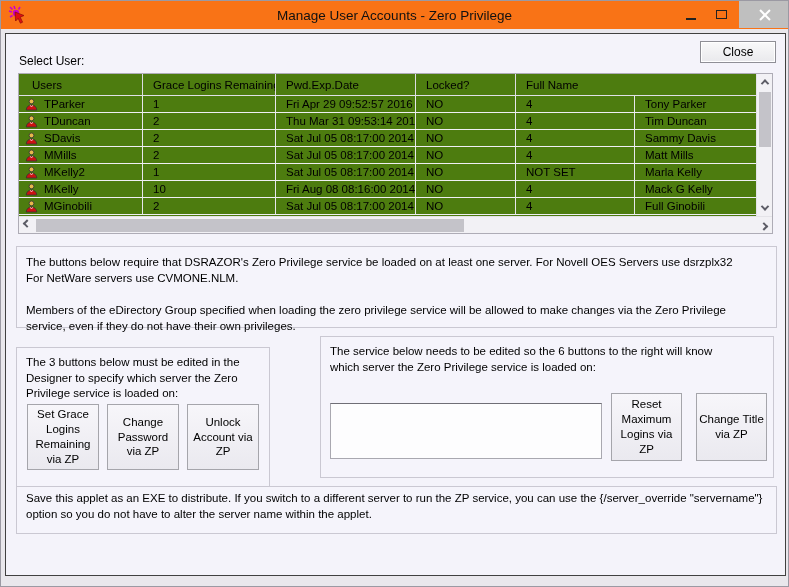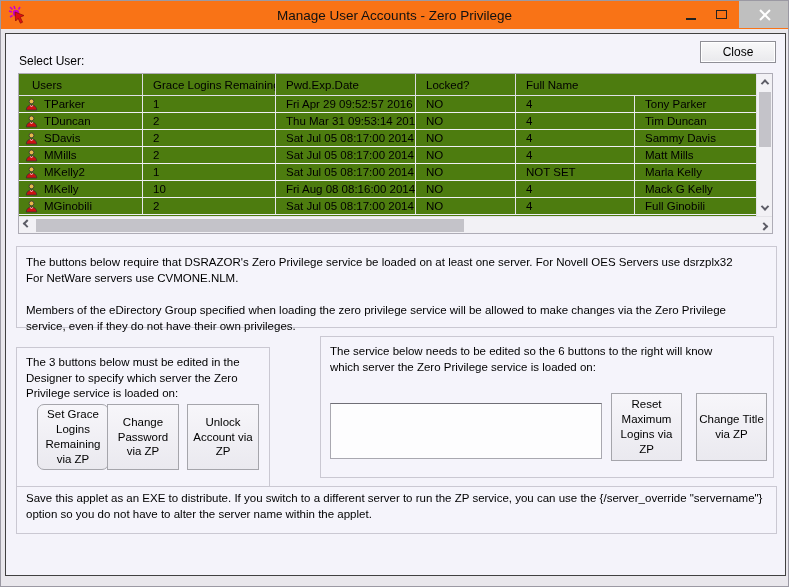--- a/index.html
+++ b/index.html
@@ -70,21 +70,21 @@
   .group-left{left:10px;top:302px;width:254px;height:168px;margin-top:11px;}
   .group-right{left:314px;top:302px;width:454px;height:142px;}
   .group-text{position:absolute;left:9px;top:7px;font-size:11.5px;line-height:1.35;}
   .gl-text{width:236px;}
   .gr-text{width:390px;}
   .zp-btn{position:absolute;background:linear-gradient(#f7f6fa,#eae9ef);
     border:1px solid #a5a5ab;font-size:11.5px;line-height:1.3;text-align:center;
     display:flex;align-items:center;justify-content:center;padding:2px;cursor:default;
     font-family:"Liberation Sans",sans-serif;color:#000;}
   .glb{top:56px;width:72px;height:66px;}
-  .glb1{left:20px;border-radius:7px;} .glb2{left:90px;} .glb3{left:170px;}
+  .glb1{left:10px;} .glb2{left:90px;} .glb3{left:170px;}
   .grb{top:56px;width:71px;height:68px;}
   .grb1{left:290px;} .grb2{left:375px;}
   .server-input{position:absolute;left:9px;top:66px;width:272px;height:56px;
     background:#fdfdfe;border:1px solid #a9a8b0;border-top:1px solid #6f6e76;
     resize:none;font-family:"Liberation Sans",sans-serif;font-size:11.5px;padding:3px;outline:none;}
 </style>
 </head>
 <body>
 
 <div class="window">

